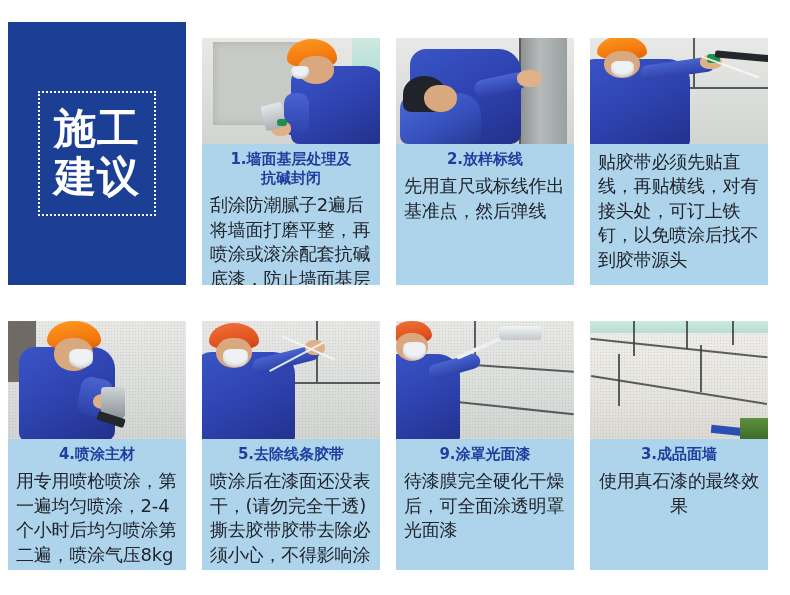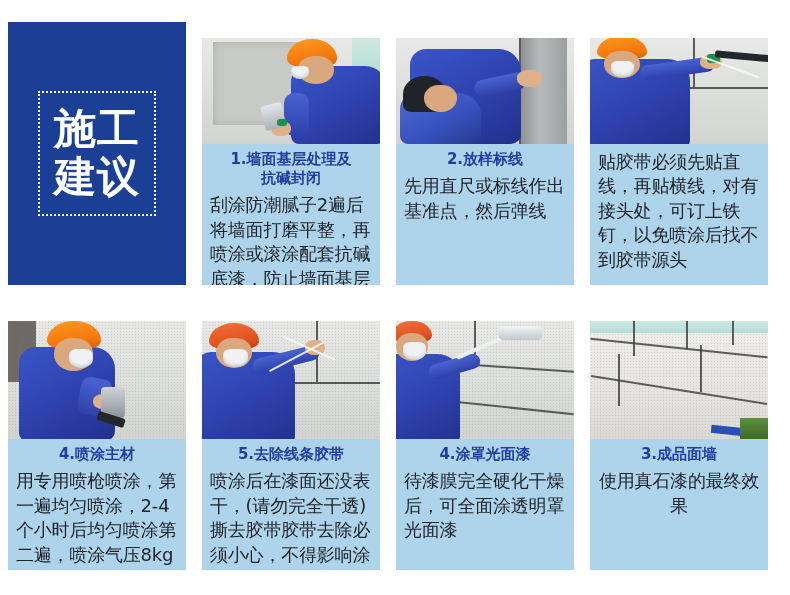--- a/index.html
+++ b/index.html
@@ -268,21 +268,21 @@
           <div class="worker-body" style="left:-8%;top:28%;width:44%;height:78%;"></div>
           <div class="helmet red" style="left:-2%;top:0%;width:22%;height:18%;"></div>
           <div class="head" style="left:0%;top:10%;width:18%;height:24%;"></div>
           <div class="mask" style="left:4%;top:18%;width:13%;height:15%;"></div>
           <div class="arm" style="left:18%;top:32%;width:30%;height:13%;transform:rotate(-16deg);"></div>
           <div class="rod" style="left:34%;top:30%;width:42%;height:4px;transform:rotate(-24deg);"></div>
           <div class="roller" style="left:58%;top:4%;width:24%;height:12%;"></div>
         </div>
       </div>
       <div class="card-body">
-        <div class="card-title">4.涂罩光面漆</div>
+        <div class="card-title">9.涂罩光面漆</div>
         <div class="card-text">待漆膜完全硬化干燥后，可全面涂透明罩光面漆</div>
       </div>
     </div>
 
     <div class="card tall">
       <div class="photo">
         <div class="scene">
           <div class="wall-plain" style="background:linear-gradient(180deg,#efeeea 0%,#e6e4df 60%,#dbd9d4 100%);"></div>
           <div class="wall-tex"></div>
           <div class="sky" style="left:0;top:0;width:100%;height:10%;"></div>

